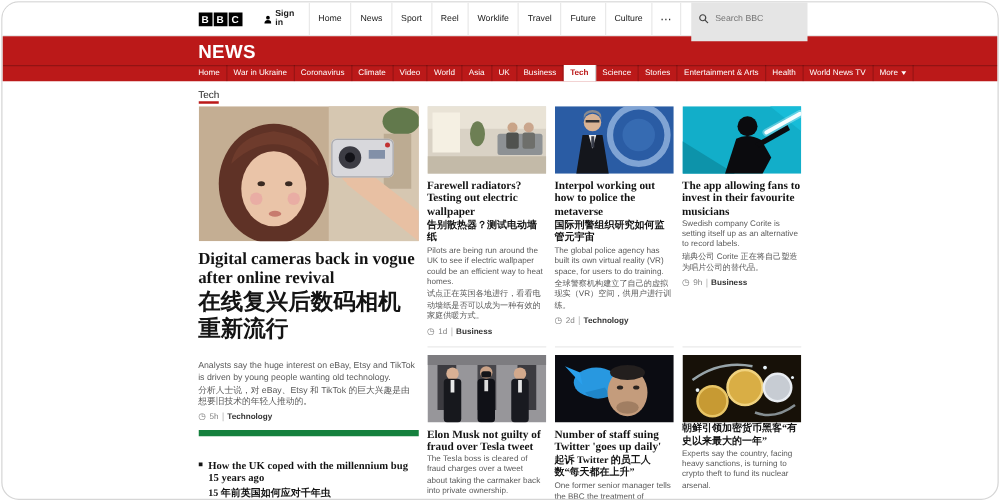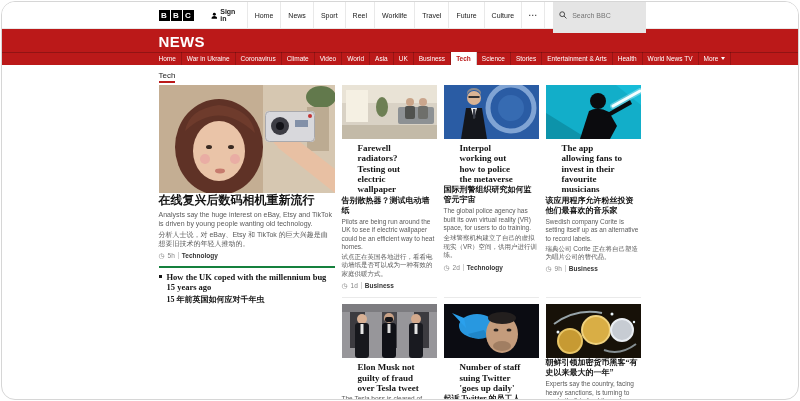--- a/index.html
+++ b/index.html
@@ -51,33 +51,33 @@
   
   .grid { display:grid; grid-template-columns:176px 95px 95px 95px; column-gap:7px; row-gap:8px;
     margin-bottom:8px; }
   .story { min-width:0; }
   .story-main { grid-column:1; grid-row:1 / span 2; }
   .r2 { border-top:1px solid #eaeaea; padding-top:6px; }
   .thumb { width:100%; display:block; cursor:pointer; }
   .thumb svg { display:block; width:100%; height:auto; }
 
   .h-en, .h-zh, .rel-en, .rel-zh { font-family:"Liberation Serif","DejaVu Serif",serif; color:#141414; cursor:pointer; }
-  .story .h-en { font-size:9px; line-height:1.15; font-weight:bold; margin:4px 16px 1px; }
+  .story .h-en { font-size:9px; line-height:1.15; font-weight:bold; margin:4px 0 1px; }
   .story .h-zh { font-size:8px; line-height:1.25; font-weight:bold; margin:0 0 2px; }
   .story-main .h-en { font-size:13.5px; line-height:1.12; margin:6px 0 2px; }
-  .story-main .h-zh { font-size:12px; line-height:1.2; margin:0 0 3px; }
+  .story-main .h-zh { font-size:18px; line-height:1.2; margin:0 0 14px; }
   .s-en, .s-zh { font-size:6.5px; line-height:1.3; color:#5a5a5a; margin:1.5px 0; }
   .story-main .s-en, .story-main .s-zh { font-size:7px; }
 
   .meta { display:flex; align-items:center; gap:3px; margin-top:4px; font-size:6.5px; color:#838383; }
   .clock { font-size:7px; line-height:1; color:#838383; }
   .metadiv { width:1px; height:7px; background:#d0d0d0; }
   .cat { color:#333; font-weight:bold; text-decoration:none; cursor:pointer; }
 
-  .related { border-top:2px solid #15803d; margin-top:7px; padding-top:4px; }
+  .related { border-top:5px solid #15803d; margin-top:7px; padding-top:18px; }
   .rel-row { display:flex; gap:5px; }
   .bullet { width:3px; height:3px; background:#141414; margin-top:3px; flex:0 0 auto; }
   .rel-en { font-size:8.5px; font-weight:bold; line-height:1.2; margin:0; }
   .rel-zh { font-size:8px; font-weight:bold; line-height:1.2; margin:2px 0 0 8px; }
 </style>
 </head>
 <body>
 
 <div class="screen">
 
@@ -173,20 +173,21 @@
           <path d="M176 108 L118 62 L132 50 L176 84 Z" fill="#e8c0a3"></path>
           <ellipse cx="125" cy="54" rx="11" ry="9" fill="#e8c0a3"></ellipse>
           <rect x="106" y="26" width="50" height="31" rx="4" fill="#d8d8dc"></rect>
           <rect x="106.5" y="26.5" width="49" height="30" rx="4" fill="none" stroke="#a9a9ad"></rect>
           <circle cx="121" cy="41" r="9" fill="#3c3c44"></circle>
           <circle cx="121" cy="41" r="4" fill="#121218"></circle>
           <rect x="136" y="35" width="13" height="7" fill="#8290a8"></rect>
           <circle cx="151" cy="31" r="2" fill="#c23333"></circle>
         </svg>
       </div>
+      <h2 class="h-en">Digital cameras back in vogue after online revival</h2>
       <h3 class="h-zh">在线复兴后数码相机重新流行</h3>
       <p class="s-en">Analysts say the huge interest on eBay, Etsy and TikTok is driven by young people wanting old technology.</p>
       <p class="s-zh">分析人士说，对 eBay、Etsy 和 TikTok 的巨大兴趣是由想要旧技术的年轻人推动的。</p>
       <div class="meta">
         <span class="clock">◷</span>
         <span>5h</span>
         <span class="metadiv"></span>
         <a class="cat">Technology</a>
       </div>
       <div class="related">
@@ -258,21 +259,20 @@
           <path d="M0 54 L42 54 L0 28 Z" fill="#0d93aa"></path>
           <path d="M95 0 L95 20 L70 0 Z" fill="#17bcd8"></path>
           <circle cx="52" cy="16" r="8" fill="#0b0b0e"></circle>
           <path d="M34 54 L43 26 Q52 21 63 27 L71 41 L64 54 Z" fill="#0b0b0e"></path>
           <path d="M58 30 L84 15 L86 19 L61 33 Z" fill="#0b0b0e"></path>
           <line x1="67" y1="21" x2="94" y2="6" stroke="#eafcff" stroke-width="6" stroke-linecap="round" opacity="0.35"></line>
           <line x1="67" y1="21" x2="94" y2="6" stroke="#f6feff" stroke-width="3" stroke-linecap="round"></line>
         </svg>
       </div>
       <h2 class="h-en">The app allowing fans to invest in their favourite musicians</h2>
-      <h3 class="h-zh">该应用程序允许粉丝投资他们最喜欢的音乐家</h3>
       <p class="s-en">Swedish company Corite is setting itself up as an alternative to record labels.</p>
       <p class="s-zh">瑞典公司 Corite 正在将自己塑造为唱片公司的替代品。</p>
       <div class="meta">
         <span class="clock">◷</span>
         <span>9h</span>
         <span class="metadiv"></span>
         <a class="cat">Business</a>
       </div>
     </article>
 

